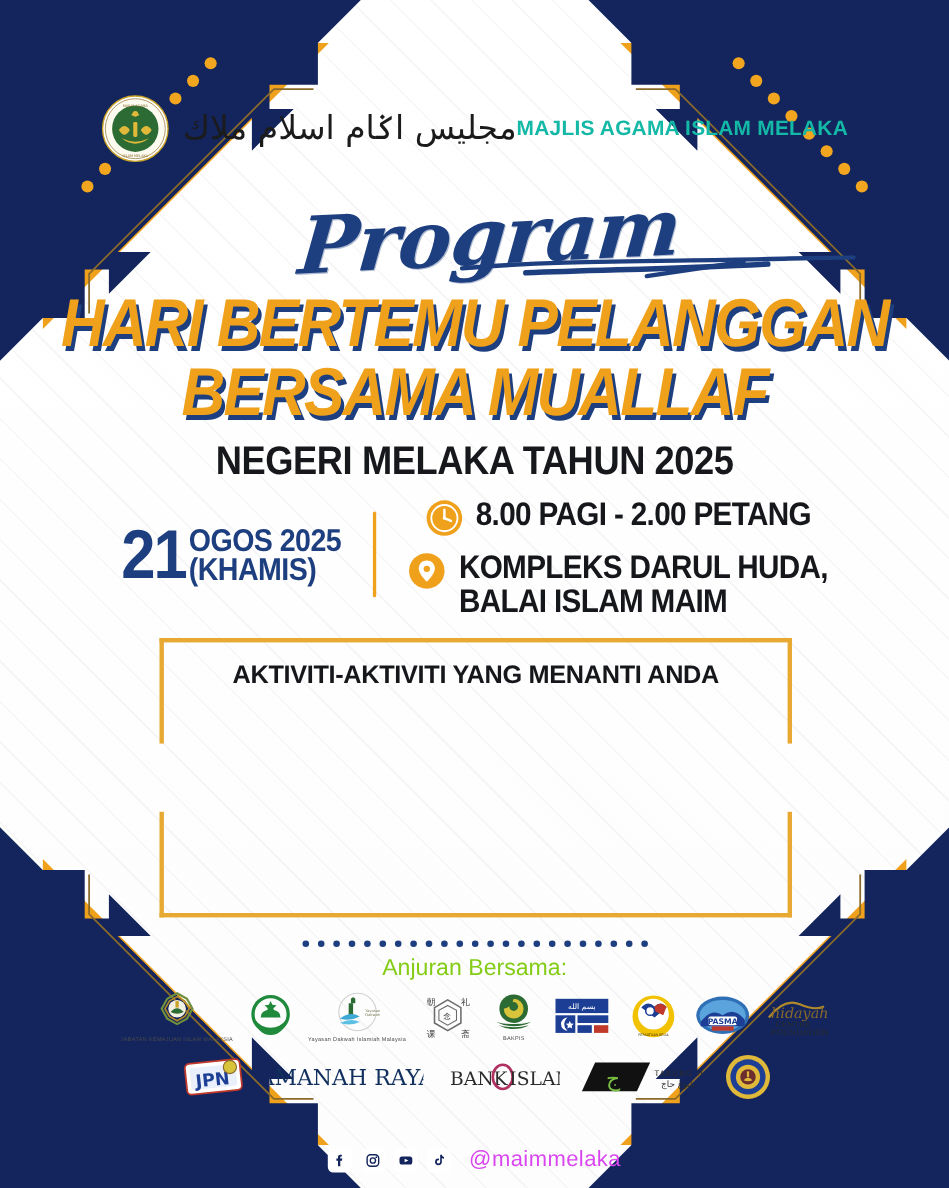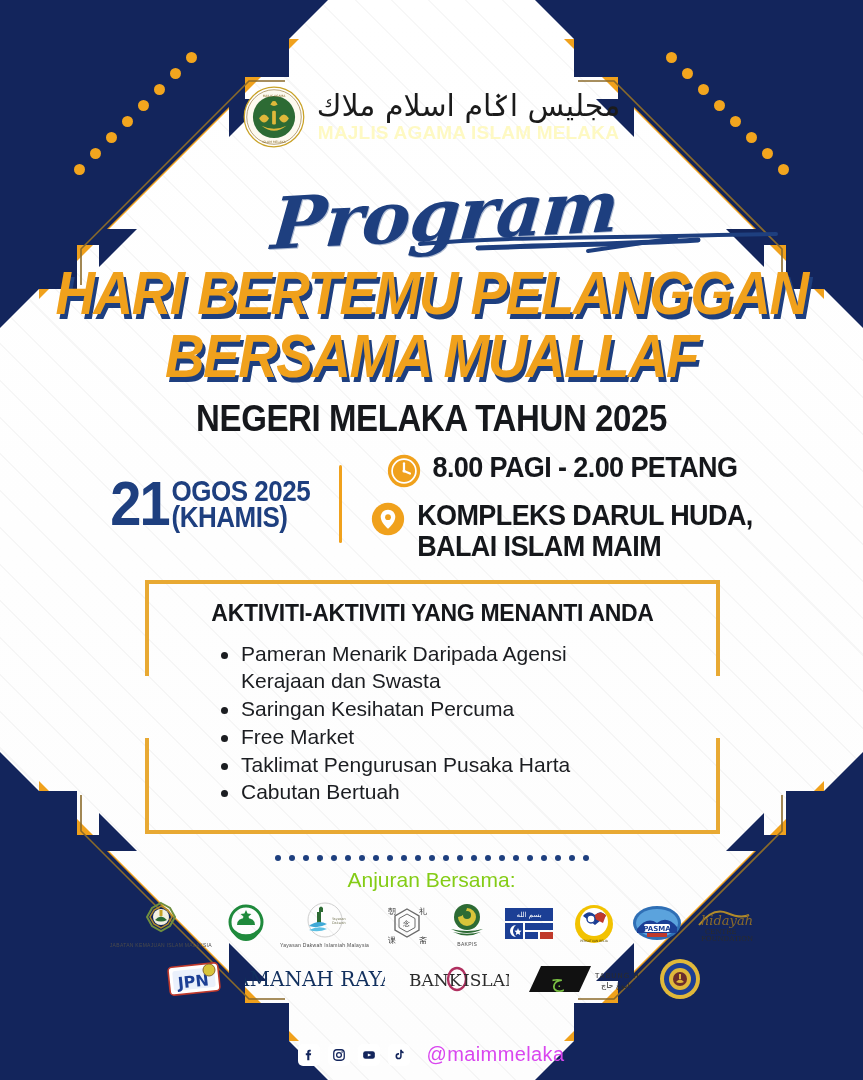--- a/index.html
+++ b/index.html
@@ -49,28 +49,28 @@
     position:absolute; width: 11px; height: 11px;
     border-radius: 50%; background: #f2a51e;
   }
 
   
   .logo-row {
     position: absolute; left: 0; right: 0; top: 86px;
     display: flex; align-items: center; justify-content: center; gap: 12px;
   }
   .crest { width: 62px; height: 62px; flex: 0 0 auto; }
-  .org-block { display:flex; flex-direction: column; align-items:center; }
+  .org-block { display:flex; flex-direction: row; align-items:center; }
   .org-arabic {
     font-family: "DejaVu Sans", sans-serif;
     font-size: 30px; color: #1b1b1b; line-height: 1.05;
     direction: rtl; font-weight: 500; letter-spacing: 0px;
   }
   .org-latin {
-    font-size: 19px; font-weight: 700; color: #fef9c3;
+    font-size: 19px; font-weight: 700; color: #14b8a6;
     letter-spacing: 0.2px; margin-top: 1px;
   }
 
   
   .program-wrap {
     position:absolute; left: 0; right: 0; top: 172px;
     display:flex; align-items:center; justify-content:center;
   }
   .program-script {
     font-family: "DejaVu Serif", serif;
@@ -372,27 +372,20 @@
   <div class="act-box">
     <div class="act-frame">
       <i class="top"></i>
         <i class="bottom"></i>
       <i class="l1"></i>
         <i class="l2"></i>
         <i class="r1"></i>
         <i class="r2"></i>
     </div>
     <div class="act-title">AKTIVITI-AKTIVITI YANG MENANTI ANDA</div>
-    <ul class="act-list">
-      <li>Pameran Menarik Daripada Agensi Kerajaan dan Swasta</li>
-      <li>Saringan Kesihatan Percuma</li>
-      <li>Free Market</li>
-      <li>Taklimat Pengurusan Pusaka Harta</li>
-      <li>Cabutan Bertuah</li>
-    </ul>
   </div>
 
   <div class="divider-dots">
       <span></span>
       <span></span>
       <span></span>
       <span></span>
       <span></span>
       <span></span>
       <span></span>

